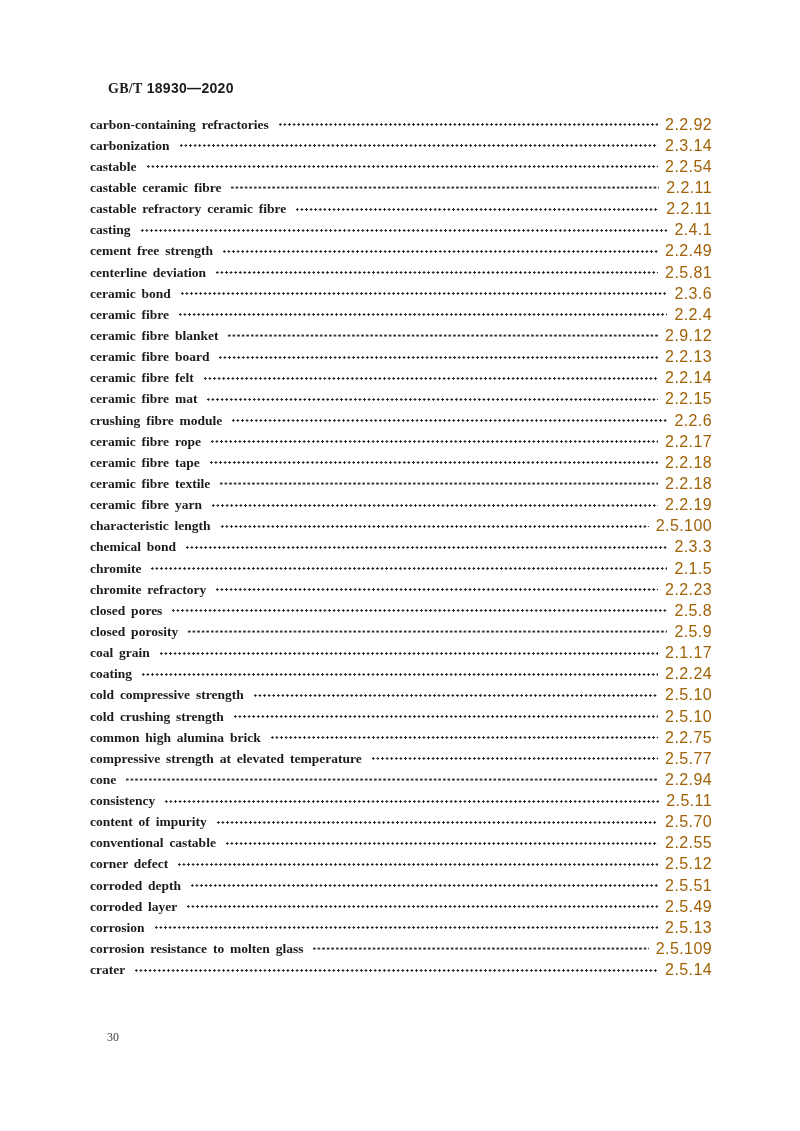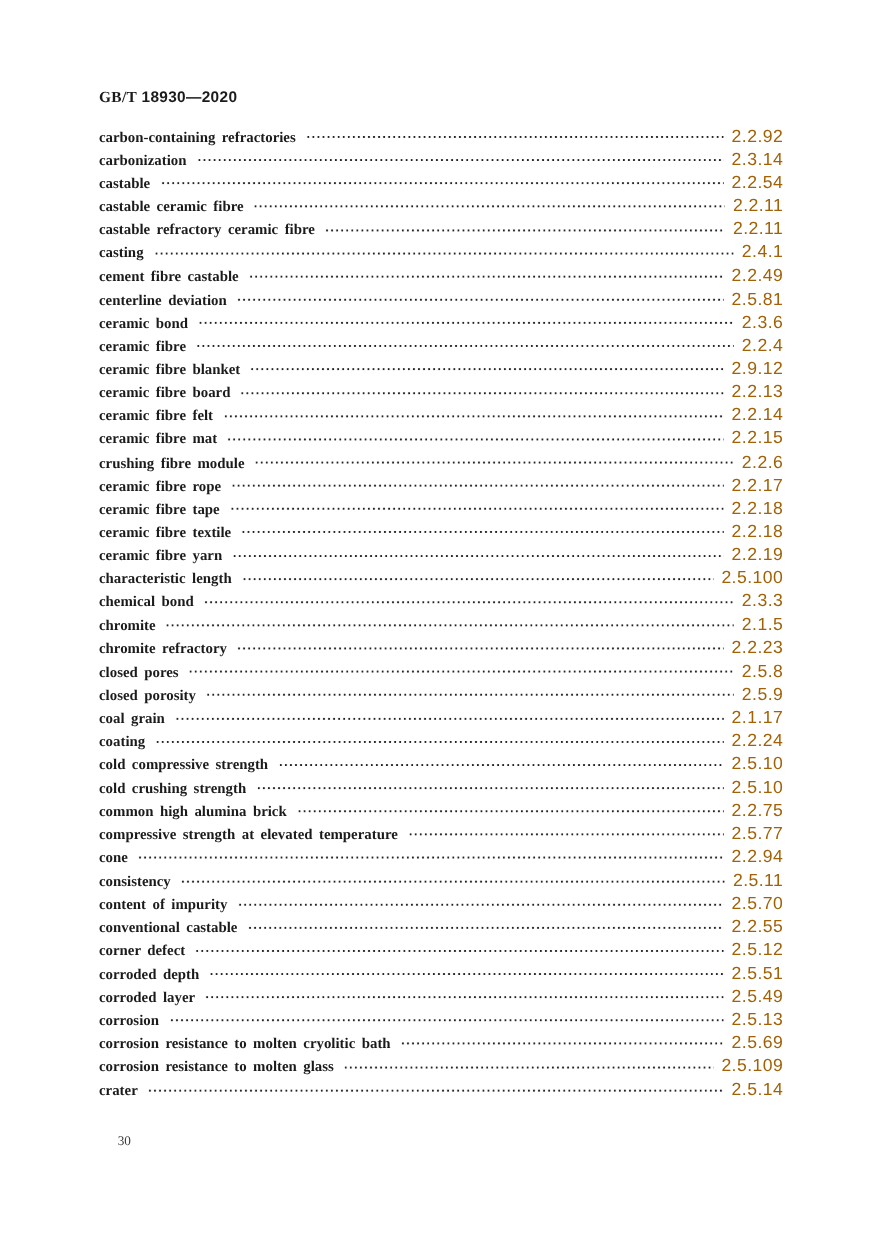--- a/index.html
+++ b/index.html
@@ -11,21 +11,21 @@
     position: relative;
     width: 800px;
     height: 1131px;
     background: #ffffff;
     font-family: "Liberation Serif", serif;
     color: #1b1b1b;
     overflow: hidden;
   }
   .header {
     position: absolute;
-    left: 90px;
+    left: 108px;
     top: 80px;
     font-size: 14px;
     font-weight: bold;
     letter-spacing: 0.3px;
     white-space: nowrap;
   }
   .header .hlabel {
     font-family: "Liberation Serif", serif;
   }
   .header .hnum {
@@ -118,21 +118,21 @@
     <span class="ref">2.2.11</span>
   </div>
 
   <div class="row">
     <span class="term">casting</span>
     <span class="leader"></span>
     <span class="ref">2.4.1</span>
   </div>
 
   <div class="row">
-    <span class="term">cement fibre castable</span>
+    <span class="term">cement free strength</span>
     <span class="leader"></span>
     <span class="ref">2.2.49</span>
   </div>
 
   <div class="row">
     <span class="term">centerline deviation</span>
     <span class="leader"></span>
     <span class="ref">2.5.81</span>
   </div>
 
@@ -316,25 +316,20 @@
     <span class="leader"></span>
     <span class="ref">2.5.49</span>
   </div>
 
   <div class="row">
     <span class="term">corrosion</span>
     <span class="leader"></span>
     <span class="ref">2.5.13</span>
   </div>
 
-  <div class="row">
-    <span class="term">corrosion resistance to molten cryolitic bath</span>
-    <span class="leader"></span>
-    <span class="ref">2.5.69</span>
-  </div>
 
   <div class="row">
     <span class="term">corrosion resistance to molten glass</span>
     <span class="leader"></span>
     <span class="ref">2.5.109</span>
   </div>
 
   <div class="row">
     <span class="term">crater</span>
     <span class="leader"></span>

